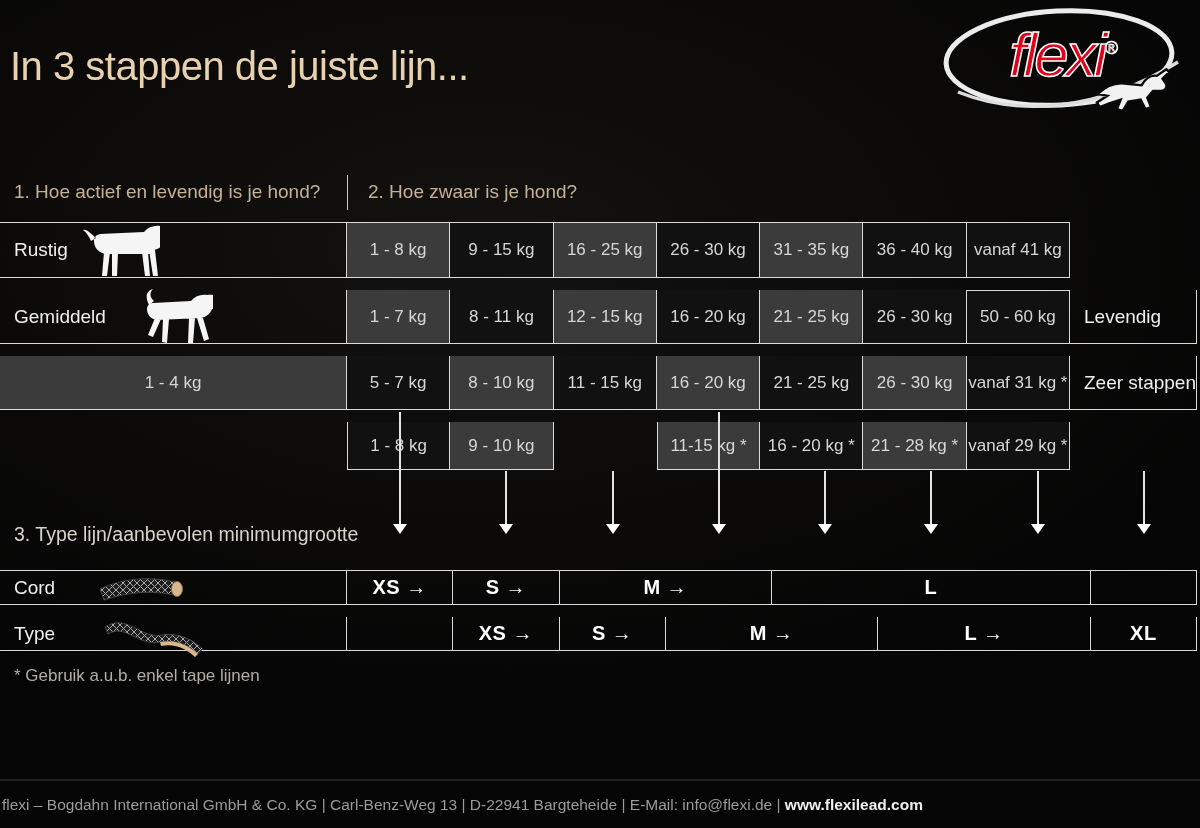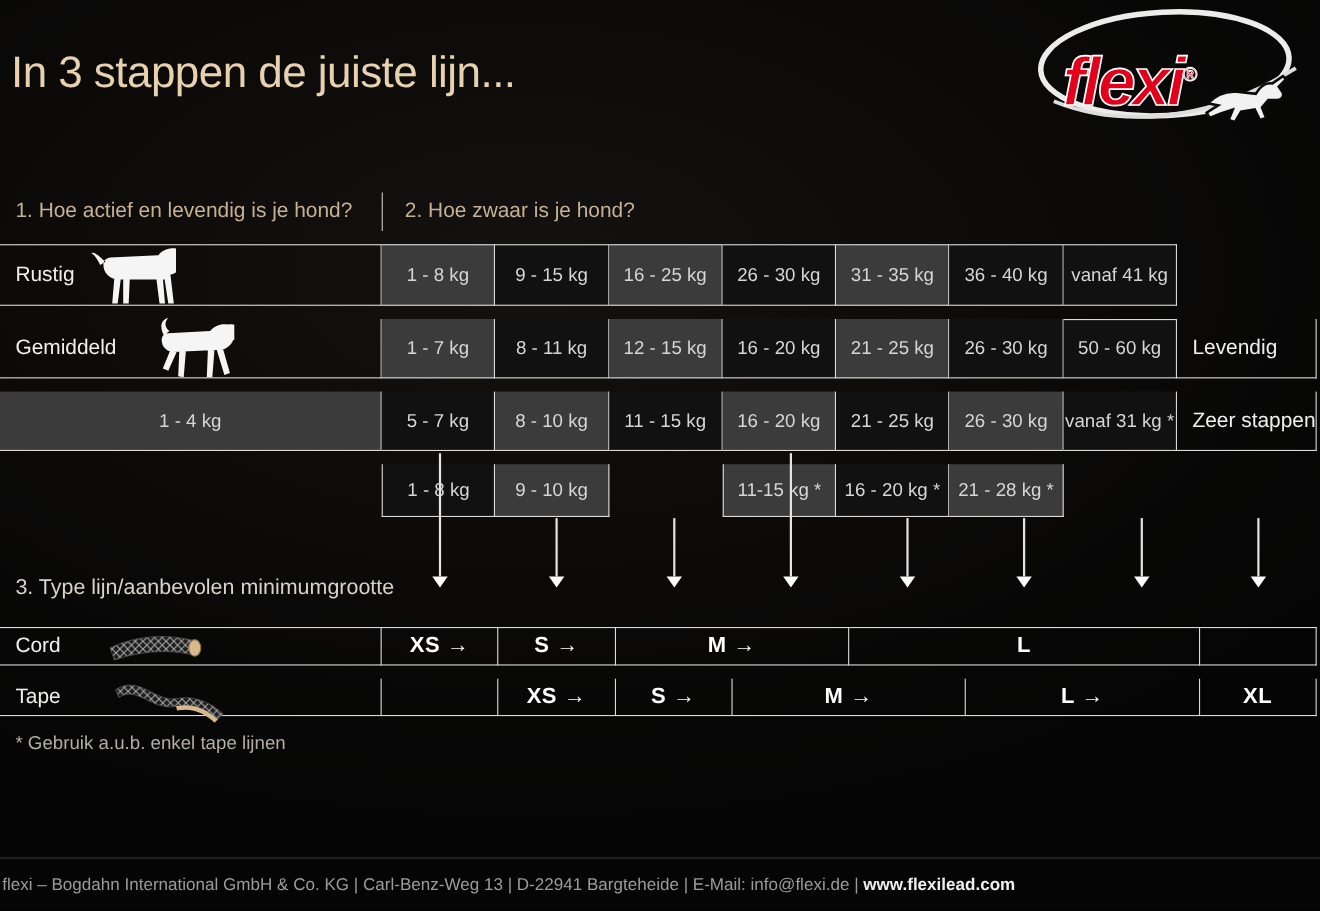--- a/index.html
+++ b/index.html
@@ -6,22 +6,22 @@
   #canvas{
     position:relative;width:1200px;height:828px;overflow:hidden;
     background:radial-gradient(ellipse 900px 500px at 40% 30%, #141210 0%, #0b0a09 55%, #050505 100%);
     font-family:"Liberation Sans",sans-serif;color:#ddd;
   }
   
   .title{position:absolute;left:10px;top:44px;font-size:40px;font-weight:300;letter-spacing:-0.5px;color:#e7d1af;}
   
   .logo{position:absolute;left:938px;top:2px;width:258px;height:120px;}
   .logo svg{position:absolute;left:0;top:0;}
-  .logo-text{position:absolute;left:28px;top:37px;width:195px;text-align:left;
-    font-size:62px;font-weight:bold;font-style:italic;letter-spacing:-3px;color:#e2001a;
+  .logo-text{position:absolute;left:28px;top:17px;width:195px;text-align:center;
+    font-size:62px;font-weight:normal;font-style:italic;letter-spacing:-3px;color:#e2001a;
     -webkit-text-stroke:1.5px #ffffff;}
   .logo-text sup{font-size:18px;-webkit-text-stroke:0.8px #fff;letter-spacing:0;}
   
   .step-h{position:absolute;top:181px;font-size:19px;color:#c6b195;}
   #step1{left:14px;}
   #step2{left:368px;}
   .head-divider{position:absolute;left:347px;top:175px;width:1px;height:35px;background:#cfc9bd;}
   #step3{position:absolute;left:14px;top:523px;font-size:19.5px;color:#d9d3ca;}
   
   .tbl{position:absolute;left:0;width:1197px;display:grid;grid-template-columns:347px repeat(8,1fr);}
@@ -136,20 +136,21 @@
    M34,29 L40,29 L20,40 L17,36 Z M42,29 L48,29 L34,46 L30,43 Z"></path>
         </svg>
       </div>
       <div class="cell"></div>
       <div class="cell dark br bb bl">1 - 8 kg</div>
       <div class="cell gray br bb">9 - 10 kg</div>
       <div class="cell"></div>
       <div class="cell gray br bb bl">11-15 kg *</div>
       <div class="cell dark br bb">16 - 20 kg *</div>
       <div class="cell gray br bb">21 - 28 kg *</div>
+      <div class="cell dark br bb">vanaf 29 kg *</div>
     </div>
 
   <div id="arrow-layer">
       <div class="arrow" style="left: 400.125px; top: 412px;">
         <div class="shaft" style="height:112px"></div>
                  <div class="head" style="top:112px"></div>
       </div>
       <div class="arrow" style="left: 506.375px; top: 471px;">
         <div class="shaft" style="height:53px"></div>
                  <div class="head" style="top:53px"></div>
@@ -195,21 +196,21 @@
    <path d="M5,20 C28,9 55,7 80,13 L83,27 C56,20 30,24 9,31 Z" fill="url(#net1)" stroke="#555" stroke-width="0.7"></path>
    <ellipse cx="82" cy="20" rx="5.5" ry="7.5" fill="#d9b98c" stroke="#8a6d42" stroke-width="1"></ellipse>
         </svg>
       </div>
       <div class="cell size-cell br bb bt" style="grid-column: span 1;">XS →</div>
       <div class="cell size-cell br bb bt" style="grid-column: span 1;">S →</div>
       <div class="cell size-cell br bb bt" style="grid-column: span 2;">M →</div>
       <div class="cell size-cell br bb bt" style="grid-column: span 3;">L</div>
       <div class="cell size-cell br bb bt" style="grid-column: span 1;"></div>
       <div class="cell label-cell br bb">
-        <span class="lab">Tape</span>
+        <span class="lab">Type</span>
         <svg width="108" height="46" viewBox="0 0 100 46" style="left:95px">
           <defs>
             <pattern id="net2" width="7" height="7" patternUnits="userSpaceOnUse">
      <rect width="7" height="7" fill="#1d1d1d"></rect>
      <path d="M0,0 L7,7 M7,0 L0,7" stroke="#a8a8a8" stroke-width="1"></path>
             </pattern>
           </defs>
    <path d="M6,16 C28,2 42,28 62,24 C80,21 94,29 104,38 L99,43 C88,33 76,28 61,31 C40,36 26,12 9,23 Z" fill="url(#net2)" stroke="#555" stroke-width="0.7"></path>
    <path d="M99,43 C88,33 76,28 61,31 L62,35 C76,32 88,38 96,46 Z" fill="#d9b98c"></path>
         </svg>

